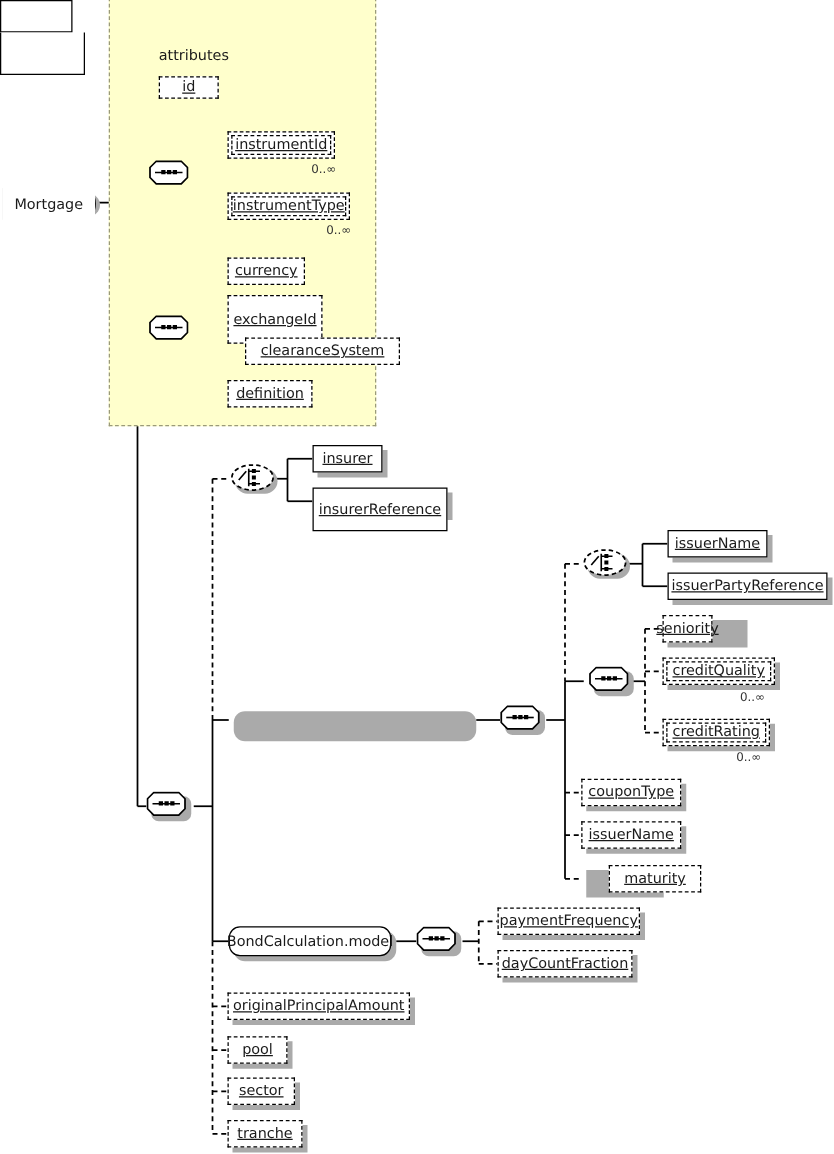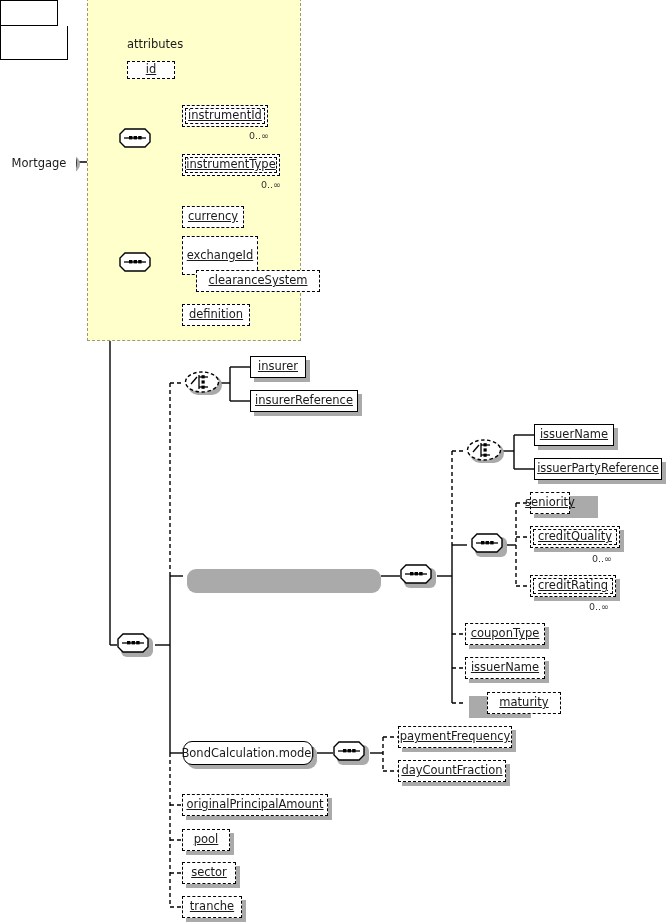--- a/index.html
+++ b/index.html
@@ -219,21 +219,21 @@
     <rect x="17.5" y="9.4" width="3.2" height="3.2" fill="#000"></rect>
     <rect x="17.5" y="14.6" width="3.2" height="3.2" fill="#000"></rect>
   </svg>
 
   <div class="shadow" style="left:254px;top:360px;width:56px;height:22px;"></div>
   <div class="node ebox req" style="left:250px;top:356px;width:56px;height:22px;">
     <span class="txt">insurer</span>
   </div>
 
   <div class="shadow" style="left:254px;top:394px;width:108px;height:22px;"></div>
-  <div class="node ebox req" style="left:250px;top:390px;width:108px;height:22px;align-items:center;">
+  <div class="node ebox req" style="left:250px;top:390px;width:108px;height:35px;align-items:center;">
     <span class="txt">insurerReference</span>
   </div>
 
   <div class="shadow" style="left:187px;top:569px;width:194px;height:24px;border-radius:9px;"></div>
 
   <div class="shadow" style="left:404px;top:568px;width:32px;height:20px;border-radius:6px;"></div>
   <svg class="conn" style="left:400px;top:564px;" width="32" height="20" viewBox="0 0 32 20">
     <path d="M6,1 H26 L31,6 V14 L26,19 H6 L1,14 V6 Z" fill="#fff" stroke="#000" stroke-width="1.4"></path>
     <line x1="5" y1="10" x2="27" y2="10" stroke="#000" stroke-width="1.3"></line>
     <rect x="10" y="8" width="3.4" height="3.4" fill="#000"></rect>

